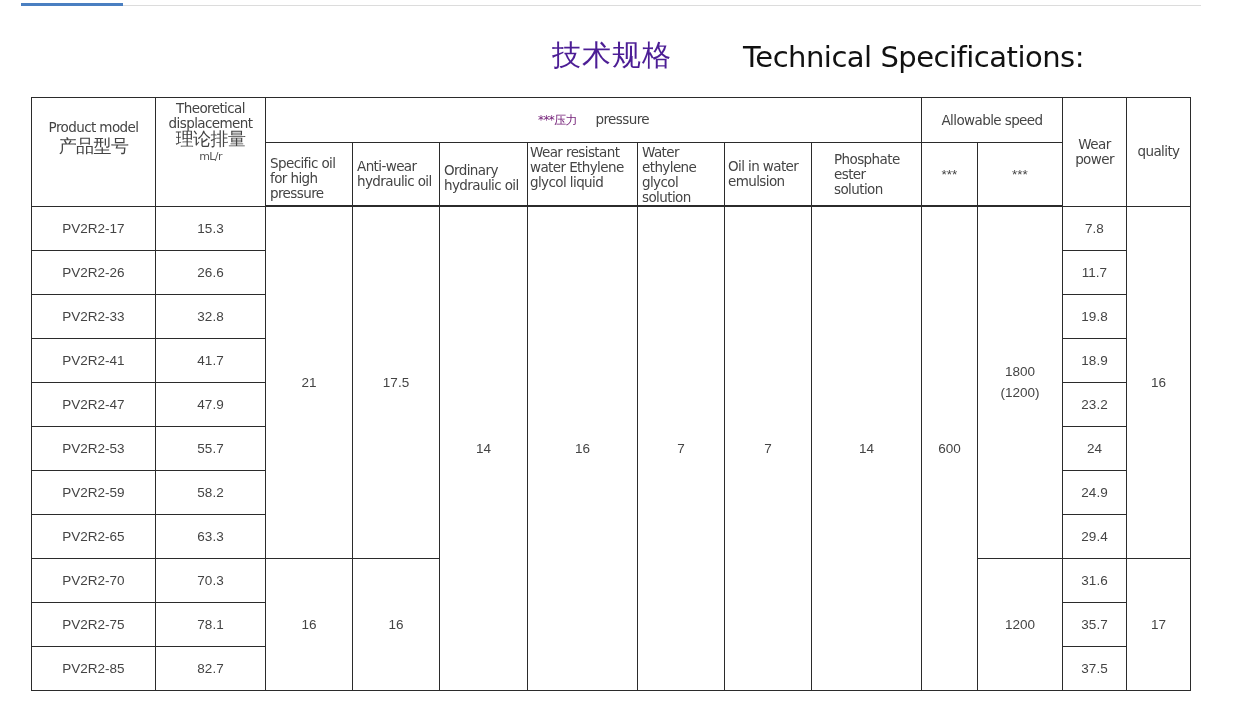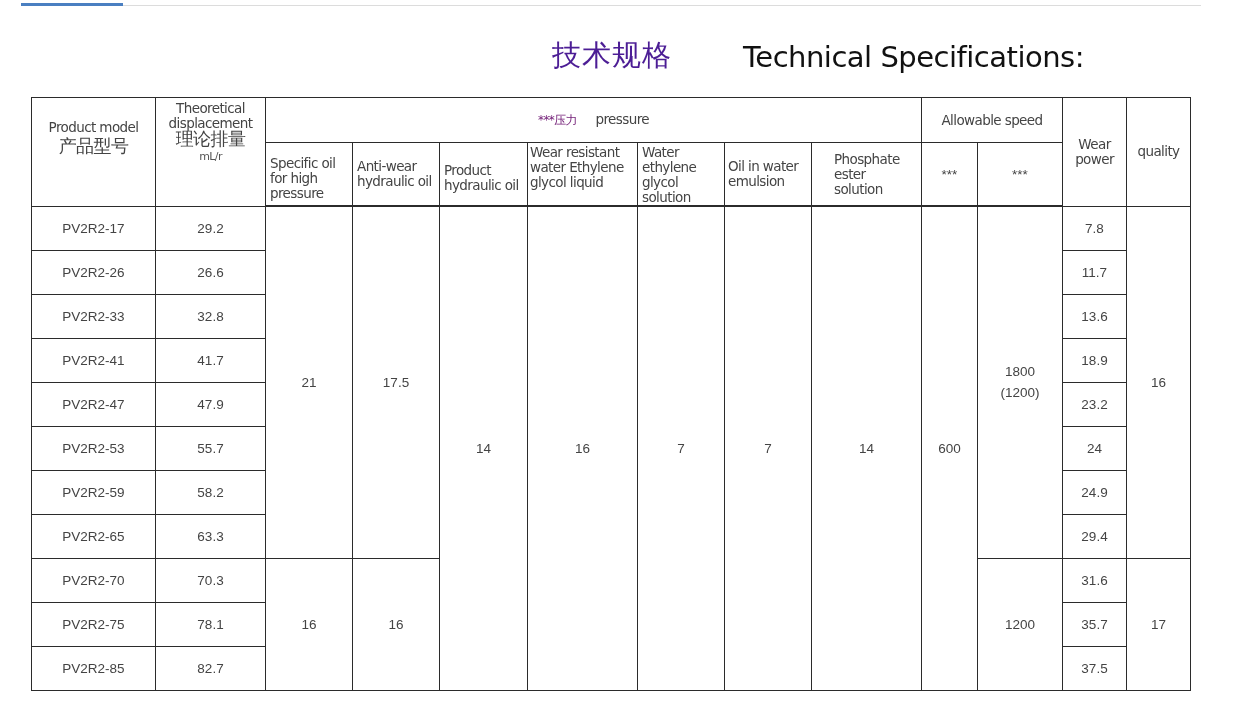--- a/index.html
+++ b/index.html
@@ -59,33 +59,33 @@
         <span class="stars" style="font-size:12px;color:#701a75">***压力</span>
         &nbsp;&nbsp;&nbsp;&nbsp;<span>pressure</span>
       </th>
       <th colspan="2" class="hd">Allowable speed</th>
       <th rowspan="2" class="hd" style="padding:0 6px;">Wear power</th>
       <th rowspan="2" class="hd">quality</th>
     </tr>
     <tr style="height:56px">
       <th class="hd hd-left" style="padding-top:8px">Specific oil for high pressure</th>
       <th class="hd hd-left" style="padding-top:0">Anti-wear hydraulic oil</th>
-      <th class="hd hd-left" style="padding-top:8px">Product hydraulic oil</th>
+      <th class="hd hd-left" style="padding-top:8px">Ordinary hydraulic oil</th>
       <th class="hd hd-left hd-top-align" style="padding-left:2px !important">Wear resistant water Ethylene glycol liquid</th>
       <th class="hd hd-left hd-top-align" style="padding-right:8px !important">Water ethylene glycol solution</th>
       <th class="hd hd-left" style="padding-left:3px !important">Oil in water emulsion</th>
       <th class="hd hd-left" style="padding-left:22px !important;padding-right:8px !important">Phosphate ester solution</th>
       <th class="stars">***</th>
       <th class="stars">***</th>
     </tr>
   </thead>
   <tbody>
     <tr>
       <td>PV2R2-17</td>
-      <td>29.2</td>
+      <td>15.3</td>
       <td rowspan="8">21</td>
       <td rowspan="8">17.5</td>
       <td rowspan="11">14</td>
       <td rowspan="11">16</td>
       <td rowspan="11">7</td>
       <td rowspan="11">7</td>
       <td rowspan="11">14</td>
       <td rowspan="11">600</td>
       <td rowspan="8" style="line-height:21px">
         <span>1800</span><br>
@@ -95,21 +95,21 @@
       <td rowspan="8">16</td>
     </tr>
     <tr>
       <td>PV2R2-26</td>
       <td>26.6</td>
       <td>11.7</td>
     </tr>
     <tr>
       <td>PV2R2-33</td>
       <td>32.8</td>
-      <td>13.6</td>
+      <td>19.8</td>
     </tr>
     <tr>
       <td>PV2R2-41</td>
       <td>41.7</td>
       <td>18.9</td>
     </tr>
     <tr>
       <td>PV2R2-47</td>
       <td>47.9</td>
       <td>23.2</td>

